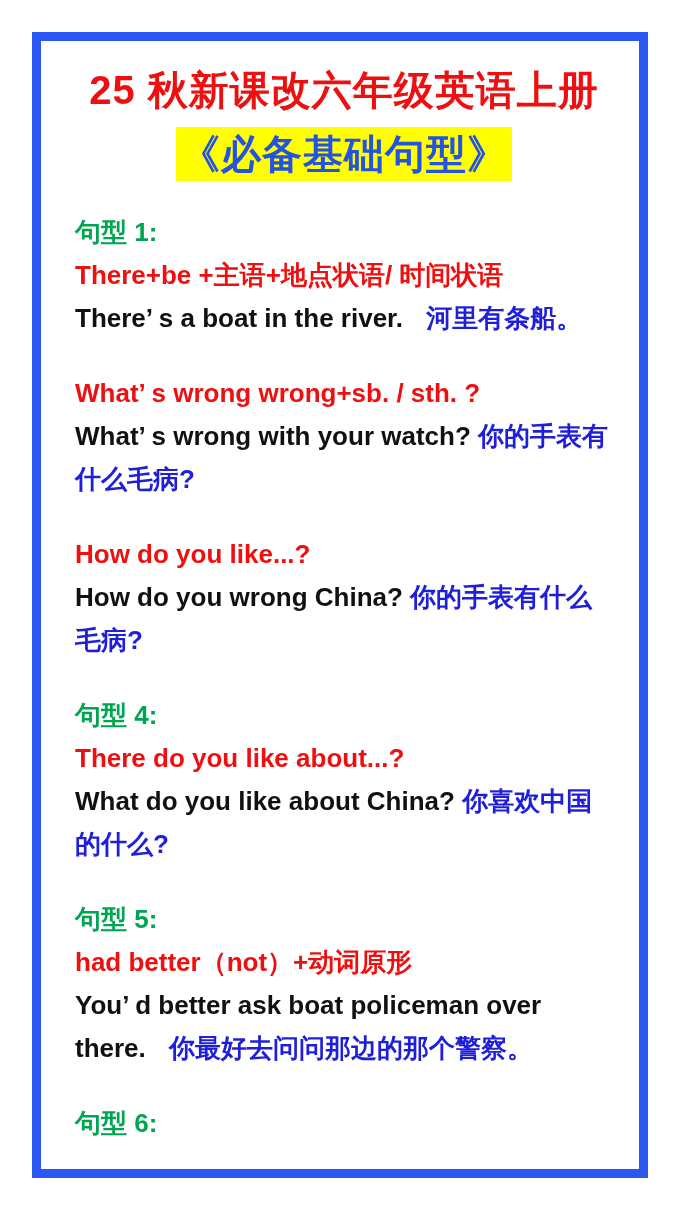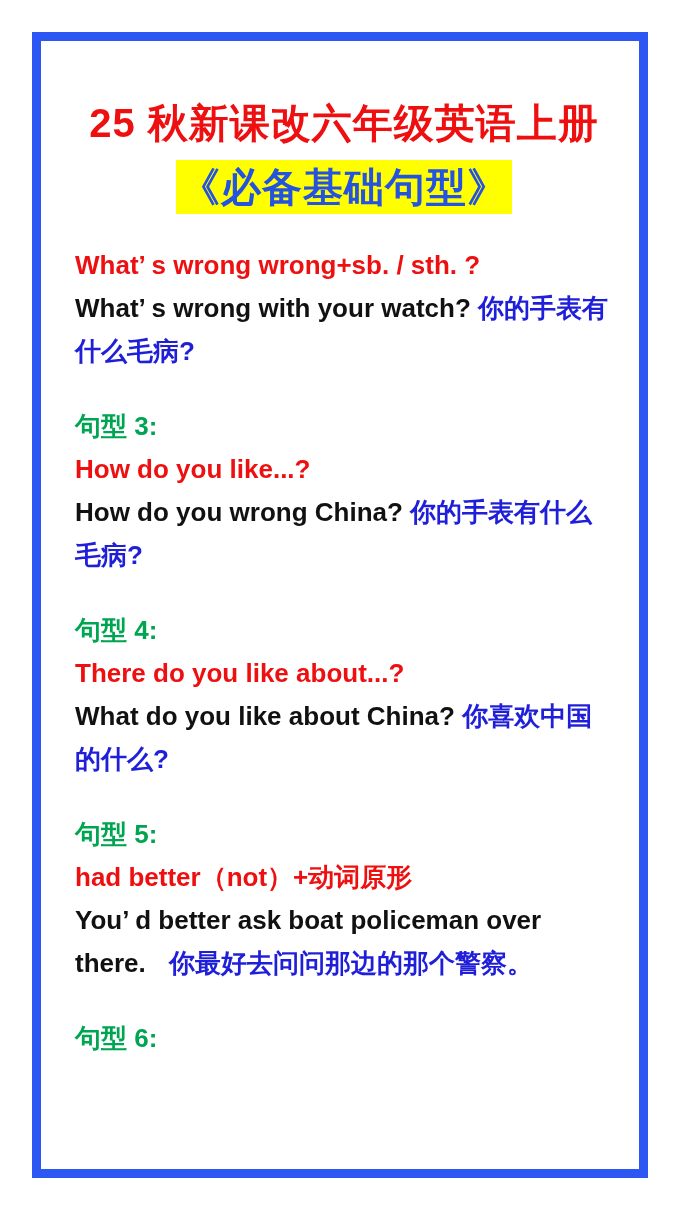--- a/index.html
+++ b/index.html
@@ -18,21 +18,21 @@
     width: 616px;
     height: 1146px;
     box-sizing: border-box;
     border: 9px solid #2d57f2;
     background: #ffffff;
   }
   .content {
     box-sizing: border-box;
     width: 100%;
     height: 100%;
-    padding: 58px 26px 0 34px;
+    padding: 25px 26px 0 34px;
     overflow: hidden;
   }
   .doc-title {
     margin: 0;
     text-align: center;
     font-size: 40px;
     line-height: 48px;
     font-weight: 700;
     color: #ee1010;
     letter-spacing: 1px;
@@ -77,29 +77,34 @@
   <div class="content">
 
     <h1 class="doc-title">25 秋新课改六年级英语上册</h1>
 
     <div class="subtitle-row">
       <span class="subtitle-highlight">《必备基础句型》</span>
     </div>
 
     <div class="sections">
 
+      <div class="section">
+        <p class="section-heading">句型 1:</p>
+        <p class="section-pattern">There+be  +主语+地点状语/ 时间状语</p>
+        <p><span class="example-en">There’ s a boat in the river.</span>
+          <span class="example-cn gap">河里有条船。</span></p>
+      </div>
 
       <div class="section">
         <p class="section-pattern">What’ s wrong wrong+sb. / sth. ?</p>
         <p><span class="example-en">What’ s wrong with your watch?</span>
           <span class="example-cn">你的手表有什么毛病?</span></p>
       </div>
 
       <div class="section">
-        <p class="section-heading">句型 3:</p>
         <p class="section-pattern">How do you like...?</p>
         <p><span class="example-en">How do you wrong China?</span>
           <span class="example-cn">你的手表有什么毛病?</span></p>
       </div>
 
       <div class="section">
         <p class="section-heading">句型 4:</p>
         <p class="section-pattern">There do you like about...?</p>
         <p><span class="example-en">What do you like about China?</span>
           <span class="example-cn">你喜欢中国的什么?</span></p>

